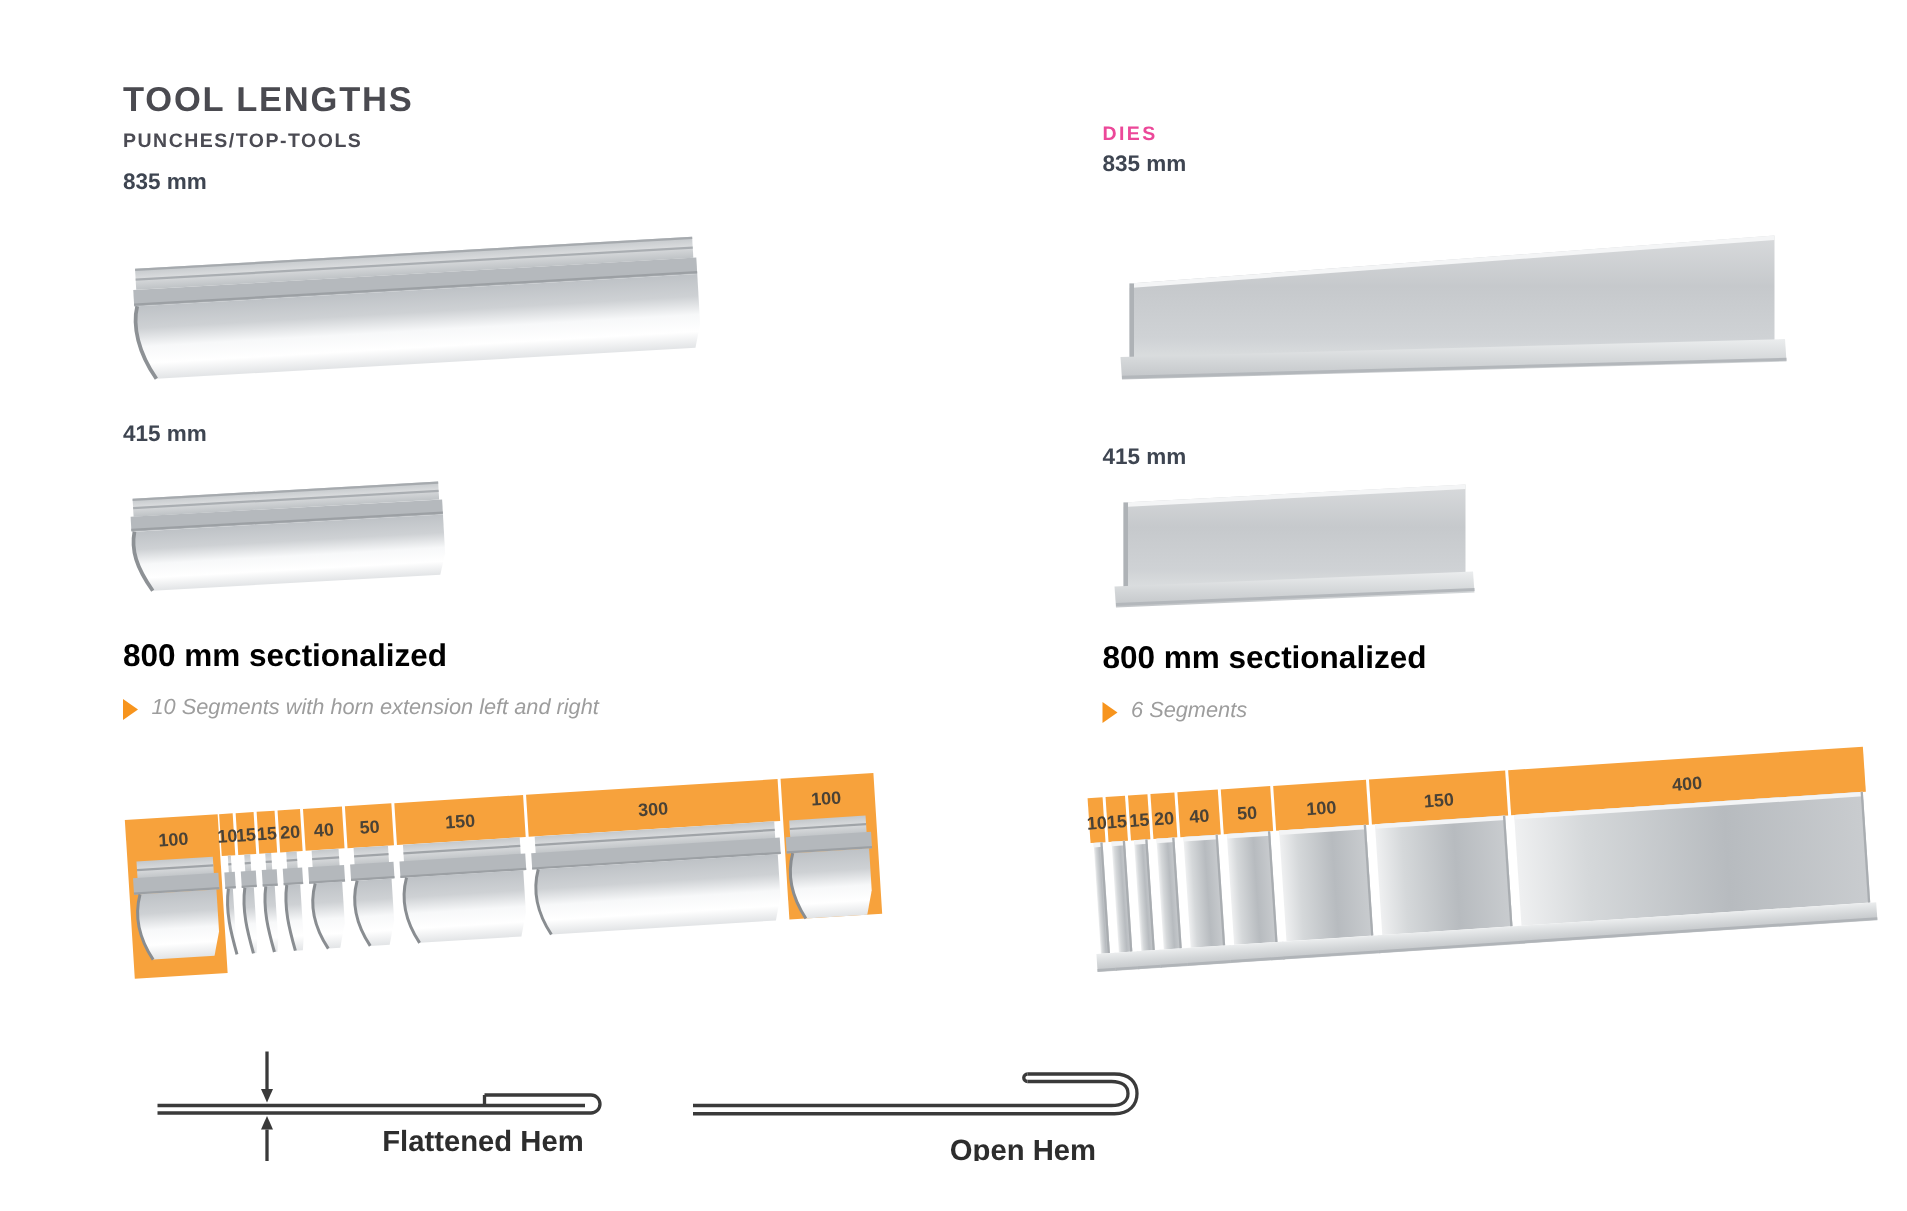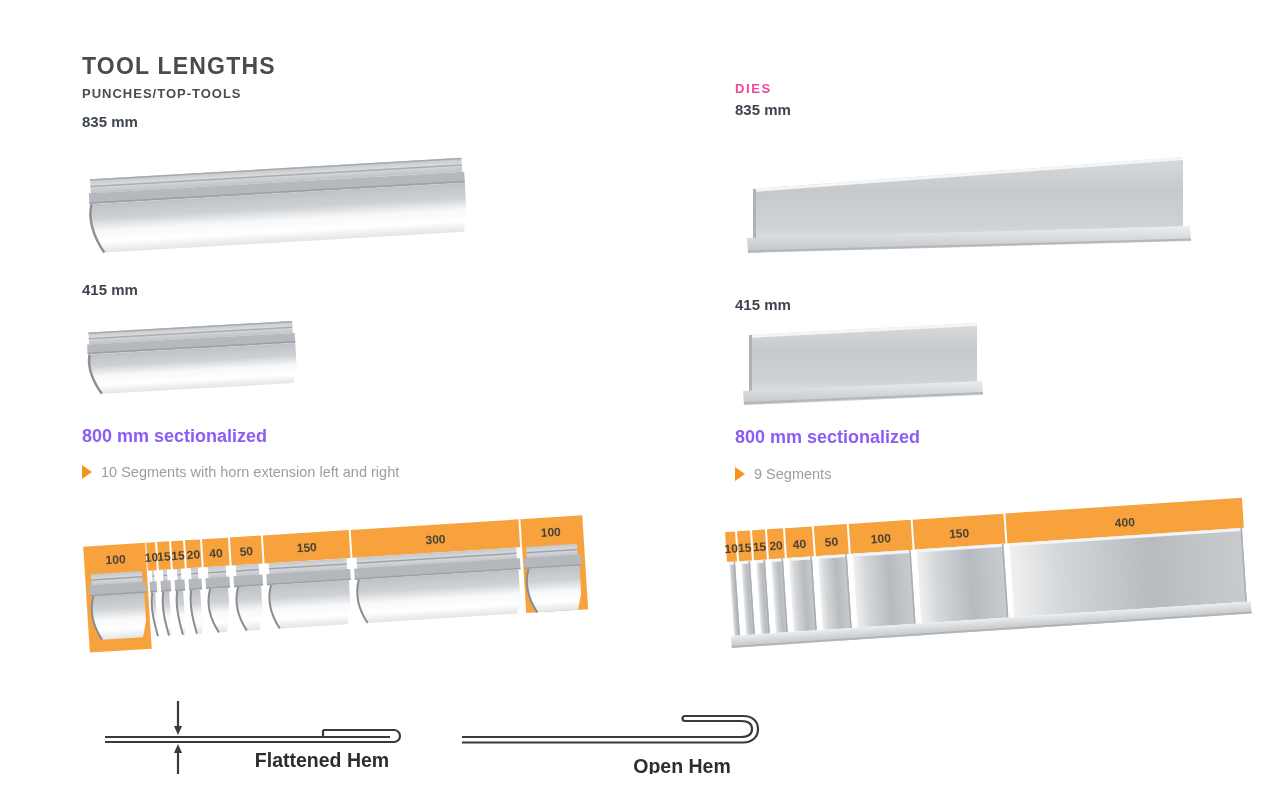--- a/index.html
+++ b/index.html
@@ -5,22 +5,22 @@
   html,body{margin:0;padding:0;background:#ffffff;}
   #page{
     position:relative;width:1271px;height:774px;background:#ffffff;
     font-family:"Liberation Sans",sans-serif;overflow:hidden;
   }
   .abs{position:absolute;}
   .title{font-size:23px;font-weight:700;letter-spacing:1.2px;color:#4A4A50;}
   .subheading{font-size:13px;font-weight:700;letter-spacing:1px;color:#4B4B53;}
   .dies-heading{font-size:13px;font-weight:700;letter-spacing:1.6px;color:#ec4899;}
   .mm-label{font-size:15px;font-weight:700;color:#3E4551;}
-  .sect-label{font-size:18px;font-weight:700;color:#8b5cf6;text-align:center;}
-  .note{display:flex;align-items:center;gap:9px;font-size:14.5px;color:#9D9D9D;}
+  .sect-label{font-size:21px;font-weight:700;color:#000000;text-align:center;}
+  .note{display:flex;align-items:flex-end;gap:9px;font-size:14.5px;color:#9D9D9D;font-style:italic;}
   .tri{width:0;height:0;border-left:10px solid #F7941D;border-top:7px solid transparent;
        border-bottom:7px solid transparent;display:inline-block;}
   svg{overflow:visible;font-family:"Liberation Sans",sans-serif;}
   .hem-label{font-size:19.5px;font-weight:700;fill:#2D2D2D;}
   .hemline{stroke:#3A3A3A;stroke-width:2.2;fill:none;stroke-linejoin:round;}
 </style>
 </head>
 <body>
 
 <div id="page">
@@ -207,21 +207,21 @@
       <polygon points="14,22 242,10 242,13 14,25" fill="#f4f5f6"></polygon>
       <polygon points="14,22 17,22 17,81 14,81" fill="#aeb2b6"></polygon>
       <polygon points="8,78 247,68 248,82 9,92" fill="url(#gBase)"></polygon>
       <path d="M 9,90 L 248,80" stroke="#b3b7bb" stroke-width="2" fill="none"></path>
     </svg>
   </div>
 
   <div class="abs sect-label" style="left:735px;top:427px">800 mm sectionalized</div>
   <div class="abs note" style="left:735px;top:466px">
     <span class="tri"></span>
-    <span>9 Segments</span>
+    <span>6 Segments</span>
   </div>
 
   <div class="abs" style="left:720px;top:493px">
     <svg id="die-seg-svg" width="535" height="150">
         <g transform="rotate(-3.8 265 75)">
           <rect x="8" y="22" width="10" height="30" fill="#F7A23C"></rect>
           <rect x="10" y="52" width="6" height="74" fill="url(#gDieH)"></rect>
           <rect x="10" y="52" width="6" height="3" fill="#f3f4f5"></rect>
           <rect x="14.5" y="52" width="1.5" height="74" fill="#a9adb1"></rect>
           <rect x="7" y="126" width="13" height="12" fill="url(#gBase)"></rect>

